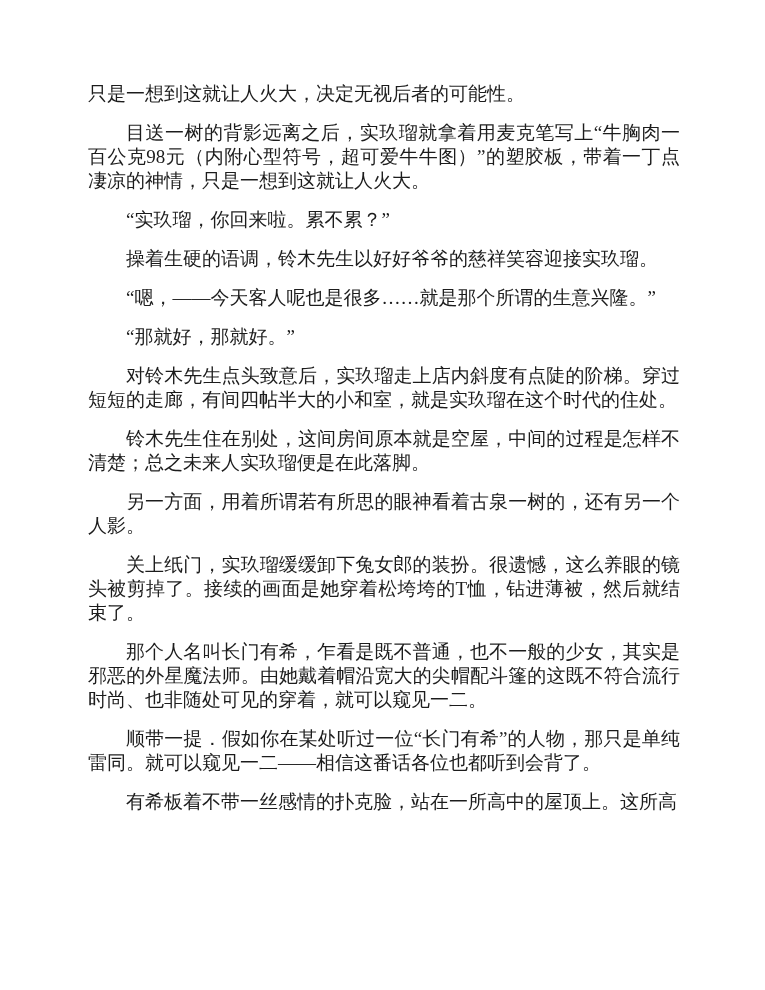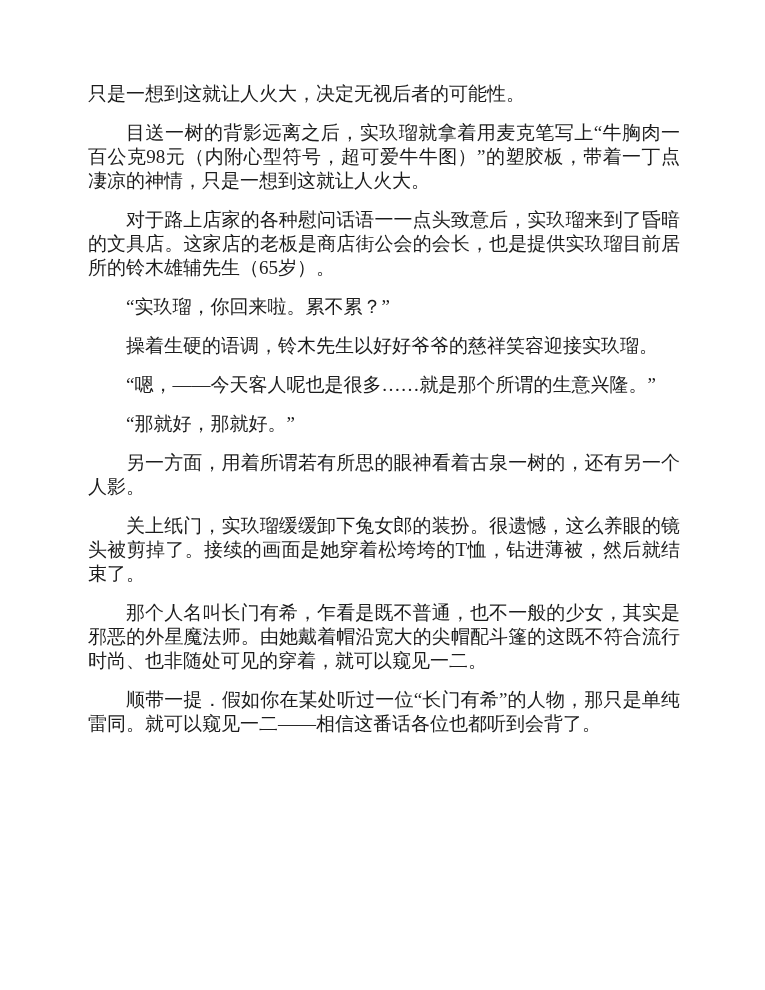--- a/index.html
+++ b/index.html
@@ -43,23 +43,25 @@
     text-indent: 0;
   }
 </style>
 </head>
 <body>
 
 <div class="page">
   <div class="text-block">
     <p class="no-indent">只是一想到这就让人火大，决定无视后者的可能性。</p>
     <p>目送一树的背影远离之后，实玖瑠就拿着用麦克笔写上“牛胸肉一百公克98元（内附心型符号，超可爱牛牛图）”的塑胶板，带着一丁点凄凉的神情，只是一想到这就让人火大。</p>
-    <p>对于路上店家的各种慰问话语一一点头致意后，实玖瑠来到了昏暗的文具店。这家店的老板是商店街公会的会长，也是提供实玖瑠目前居所的铃木雄辅先生（65岁）。</p>
     <p>“实玖瑠，你回来啦。累不累？”</p>
     <p>操着生硬的语调，铃木先生以好好爷爷的慈祥笑容迎接实玖瑠。</p>
     <p>“嗯，——今天客人呢也是很多……就是那个所谓的生意兴隆。”</p>
     <p>“那就好，那就好。”</p>
+    <p>对铃木先生点头致意后，实玖瑠走上店内斜度有点陡的阶梯。穿过短短的走廊，有间四帖半大的小和室，就是实玖瑠在这个时代的住处。</p>
+    <p>铃木先生住在别处，这间房间原本就是空屋，中间的过程是怎样不清楚；总之未来人实玖瑠便是在此落脚。</p>
     <p>另一方面，用着所谓若有所思的眼神看着古泉一树的，还有另一个人影。</p>
     <p>关上纸门，实玖瑠缓缓卸下兔女郎的装扮。很遗憾，这么养眼的镜头被剪掉了。接续的画面是她穿着松垮垮的T恤，钻进薄被，然后就结束了。</p>
     <p>那个人名叫长门有希，乍看是既不普通，也不一般的少女，其实是邪恶的外星魔法师。由她戴着帽沿宽大的尖帽配斗篷的这既不符合流行时尚、也非随处可见的穿着，就可以窥见一二。</p>
     <p>顺带一提．假如你在某处听过一位“长门有希”的人物，那只是单纯雷同。就可以窥见一二——相信这番话各位也都听到会背了。</p>
+    <p>有希板着不带一丝感情的扑克脸，站在一所高中的屋顶上。这所高</p>
   </div>
 </div>
 
 </body></html>

